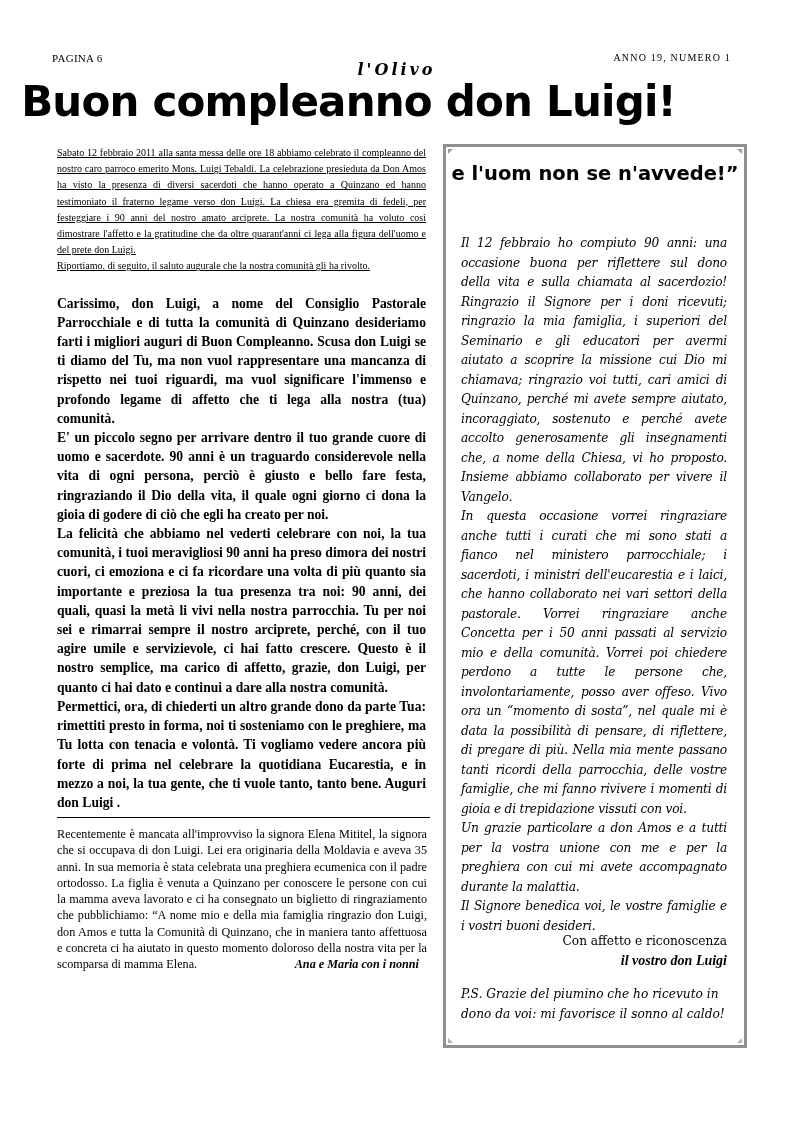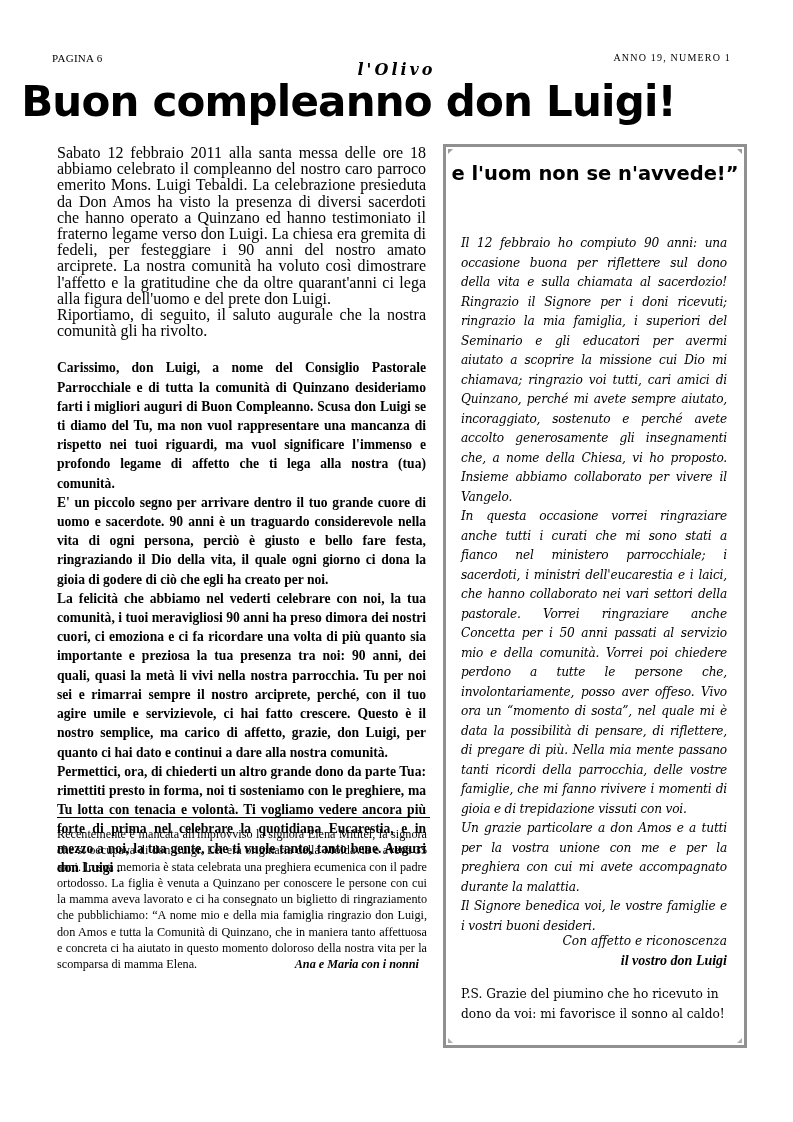--- a/index.html
+++ b/index.html
@@ -2,39 +2,39 @@
 <html><head>
   <meta charset="utf-8">
   <style>
     html, body { margin: 0; padding: 0; background: #ffffff; }
     body { width: 793px; height: 1122px; position: relative; overflow: hidden; color: #000; }
     .hdr-left { position: absolute; left: 52px; top: 52px; font-family: Liberation Serif, serif; font-size: 11px; letter-spacing: 0.3px; }
     .hdr-right { position: absolute; right: 62px; top: 52px; font-family: Liberation Serif, serif; font-size: 10px; letter-spacing: 1.2px; margin-left: 46px; }
     .masthead { position: absolute; left: 0; width: 793px; top: 60px; text-align: center; font-family: "DejaVu Serif", serif; font-style: italic; font-weight: bold; font-size: 16px; letter-spacing: 3px; }
     .title { position: absolute; left: 0; width: 697px; top: 77px; text-align: center; font-family: "DejaVu Sans", sans-serif; font-weight: bold; font-size: 42px; letter-spacing: -0.8px; }
     .col-left { position: absolute; left: 57px; top: 145px; width: 369px; font-family: "Liberation Serif", serif; text-align: justify; }
-    .intro { font-size: 16px; line-height: 16.2px; }
+    .intro { font-size: 10px; line-height: 16.2px; text-decoration: underline; }
     .intro p, .greeting p, .notice p, .box-body p { margin: 0; }
     .greeting { margin-top: 19px; font-size: 13.6px; font-weight: bold; line-height: 19.2px; }
     .divider { position: absolute; left: 57px; top: 817px; width: 373px; height: 1px; background: #000; }
     .notice { position: absolute; left: 57px; top: 826px; width: 370px; font-family: "Liberation Serif", serif; font-size: 12.2px; line-height: 16.3px; text-align: justify; }
     .signature-line { display: flex; justify-content: space-between; }
     .notice-sign { font-weight: bold; font-style: italic; margin-right: 8px; }
     .box { position: absolute; left: 443px; top: 144px; width: 298px; height: 898px; border: 3px solid #8a8a8a; border-color: #909090; }
     .box .corner { position: absolute; width: 0; height: 0; }
     .corner.tl { left: 2px; top: 2px; border-top: 5px solid #9a9a9a; border-right: 5px solid transparent; }
     .corner.tr { right: 2px; top: 2px; border-top: 5px solid #9a9a9a; border-left: 5px solid transparent; }
     .corner.bl { left: 2px; bottom: 2px; border-bottom: 5px solid #b0b0b0; border-right: 5px solid transparent; }
     .corner.br { right: 2px; bottom: 2px; border-bottom: 5px solid #b0b0b0; border-left: 5px solid transparent; }
     .box-title { position: absolute; left: 0; width: 298px; top: 14px; text-align: center; font-family: "DejaVu Sans", sans-serif; font-weight: bold; font-size: 19.5px; line-height: 26px; }
     .box-body { position: absolute; left: 15px; top: 87px; width: 266px; font-family: "DejaVu Serif", serif; font-style: italic; font-size: 12.2px; line-height: 19.5px; text-align: justify; letter-spacing: -0.2px; }
     .closing { position: absolute; left: 15px; top: 785px; width: 266px; font-family: "DejaVu Serif", serif; font-size: 12.2px; line-height: 19px; text-align: right; }
-    .closing .c1 { font-style: italic; }
+    .closing .c1 { }
     .closing .c2 { font-style: italic; font-weight: bold; font-family: "Liberation Serif", serif; font-size: 14px; }
-    .ps { position: absolute; left: 15px; top: 838px; width: 266px; font-family: "DejaVu Serif", serif; font-size: 12.2px; line-height: 19.5px; }
+    .ps { position: absolute; left: 15px; top: 838px; width: 266px; font-family: "DejaVu Serif", serif; font-style: italic; font-size: 12.2px; line-height: 19.5px; }
   </style>
 </head>
 <body>
 
 <div class="hdr-left">PAGINA 6</div>
 <div class="masthead">l'Olivo</div>
 <div class="hdr-right">ANNO 19, NUMERO 1</div>
 
 <h1 class="title" style="margin:0;">Buon compleanno don Luigi!</h1>
 

